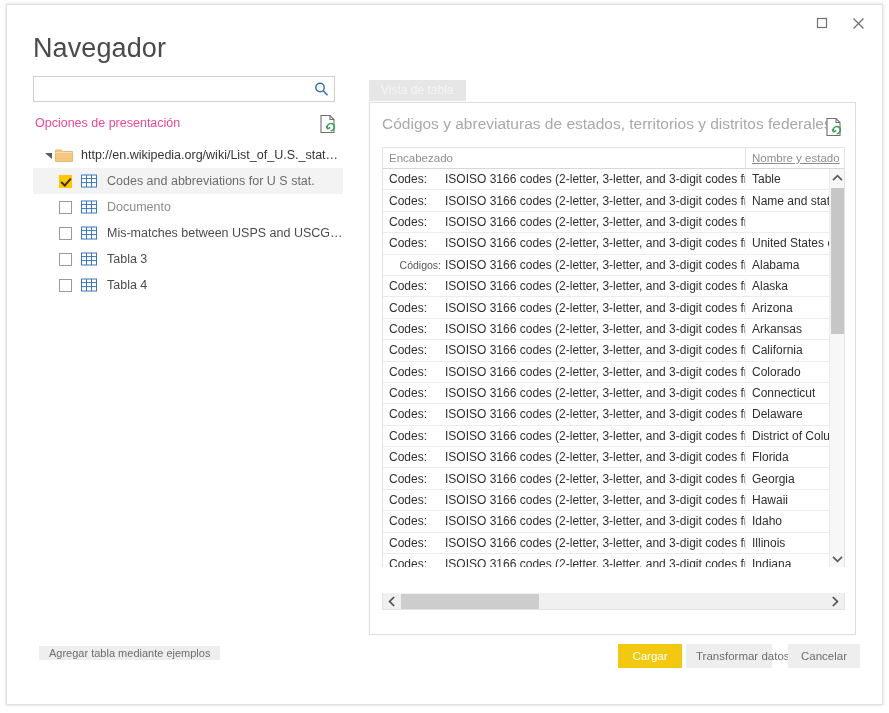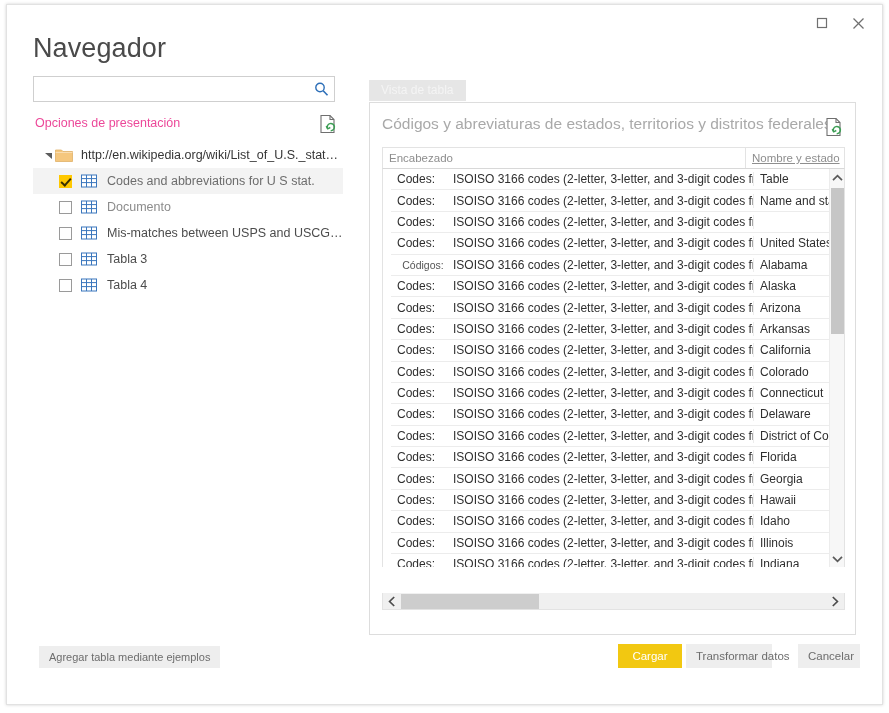--- a/index.html
+++ b/index.html
@@ -256,21 +256,20 @@
   }
   .hcell.c1 { width: 363px; border-right: 1px solid #e3e3e3; }
   .hcell.c2 { flex: 1; position: relative; text-decoration: underline; }
   #grid-body {
     position: relative;
     height: 398px;
     border-left: 1px solid #e3e3e3;
     border-right: 1px solid #e3e3e3;
     box-sizing: border-box;
     overflow: hidden;
-    padding-left: 8px;
   }
   .grow {
     display: flex;
     height: 21.4px;
     border-bottom: 1px solid #ececec;
     box-sizing: border-box;
     align-items: center;
   }
   .cell {
     font-size: 12px;
@@ -288,21 +287,21 @@
   }
   .cell.c2 { flex: 1; }
   .lbl {
     width: 56px;
     flex: none;
     display: inline-block;
   }
   .lbl.alt {
     font-size: 10.5px;
     color: #555;
-    text-align: center;
+    text-align: right;
     padding-right: 4px;
     width: 52px;
   }
 
   
   #vscroll {
     position: absolute;
     right: 0;
     top: 0;
     width: 15px;
@@ -369,29 +368,29 @@
     height: 24px;
     background: #eeeeee;
     border: none;
     font-family: "Liberation Sans", sans-serif;
     font-size: 11.5px;
     color: #6d6d6d;
     cursor: default;
     padding: 0 10px;
     white-space: nowrap;
   }
-  #btn-add-table { left: 32px; top: 8px; height: 22px; font-size: 11px; }
+  #btn-add-table { left: 32px; top: 8px; height: 14px; font-size: 11px; }
   #btn-cargar {
     right: 200px; top: 6px; width: 64px;
     background: #f2c811;
     color: #ffffff;
     font-size: 11.5px;
   }
   #btn-transformar { right: 110px; top: 6px; width: 86px; }
-  #btn-cancelar   { right: 22px;  top: 6px; width: 62px; }
+  #btn-cancelar   { right: 22px;  top: 6px; width: 72px; }
 </style>
 </head>
 <body>
 
 <div id="window">
 
   <div id="titlebar">
     <div id="window-title">Navegador</div>
 
     <div class="winbtn" id="btn-maximize">

